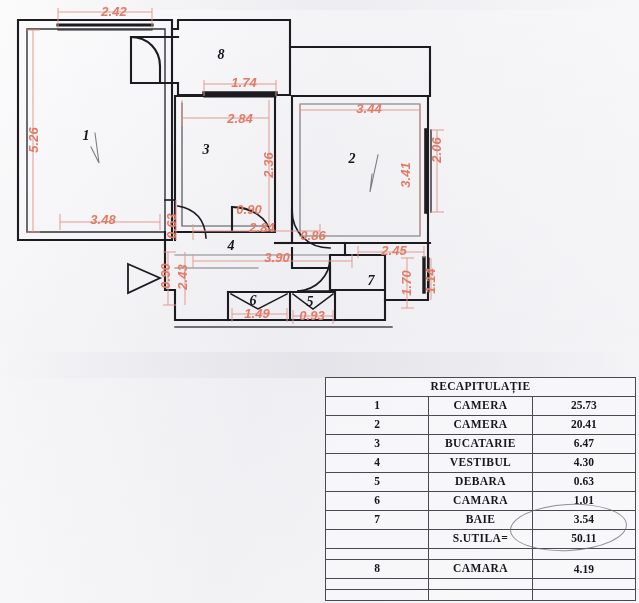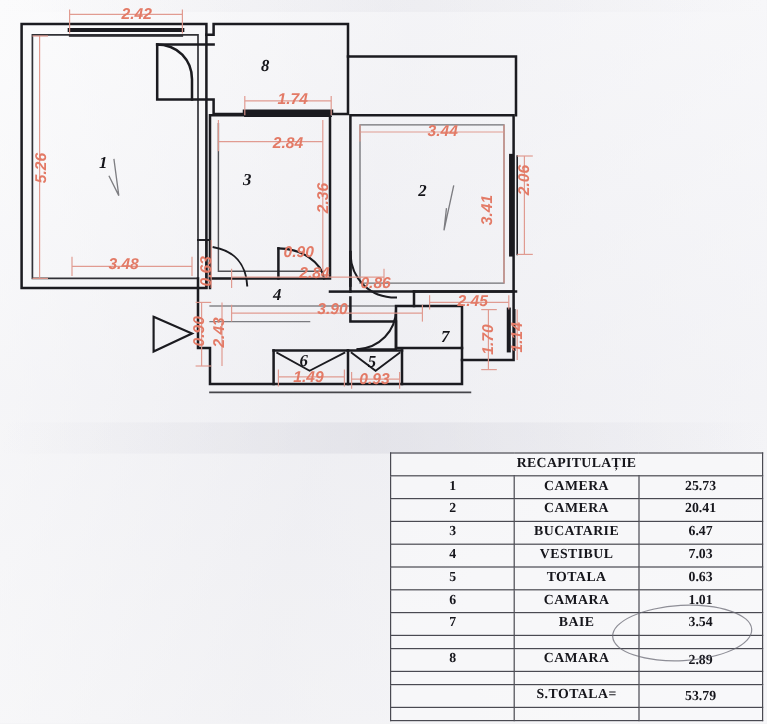--- a/index.html
+++ b/index.html
@@ -240,62 +240,62 @@
         <td class="c-val">20.41</td>
       </tr>
       <tr class="row-h">
         <td class="c-num">3</td>
         <td class="c-name">BUCATARIE</td>
         <td class="c-val">6.47</td>
       </tr>
       <tr class="row-h">
         <td class="c-num">4</td>
         <td class="c-name">VESTIBUL</td>
-        <td class="c-val">7.03</td>
+        <td class="c-val">4.30</td>
       </tr>
       <tr class="row-h">
         <td class="c-num">5</td>
-        <td class="c-name">TOTALA</td>
+        <td class="c-name">DEBARA</td>
         <td class="c-val">0.63</td>
       </tr>
       <tr class="row-h">
         <td class="c-num">6</td>
         <td class="c-name">CAMARA</td>
         <td class="c-val">1.01</td>
       </tr>
       <tr class="row-h">
         <td class="c-num">7</td>
         <td class="c-name">BAIE</td>
         <td class="c-val">3.54</td>
       </tr>
 
+      <tr class="row-h">
+        <td class="c-num"></td>
+        <td class="c-name">S.UTILA=</td>
+        <td class="c-val">50.11</td>
+      </tr>
 
       <tr class="blank">
         <td></td>
         <td></td>
         <td></td>
       </tr>
 
       <tr class="row-h">
         <td class="c-num">8</td>
         <td class="c-name">CAMARA</td>
-        <td class="c-val val-shift">2.89</td>
+        <td class="c-val val-shift">4.19</td>
       </tr>
 
       <tr class="blank">
         <td></td>
         <td></td>
         <td></td>
       </tr>
 
-      <tr class="row-h">
-        <td class="c-num"></td>
-        <td class="c-name">S.TOTALA=</td>
-        <td class="c-val val-shift">53.79</td>
-      </tr>
 
       <tr class="blank">
         <td></td>
         <td></td>
         <td></td>
       </tr>
     </tbody>
   </table>
   <div class="ellipse"></div>
 </div>

